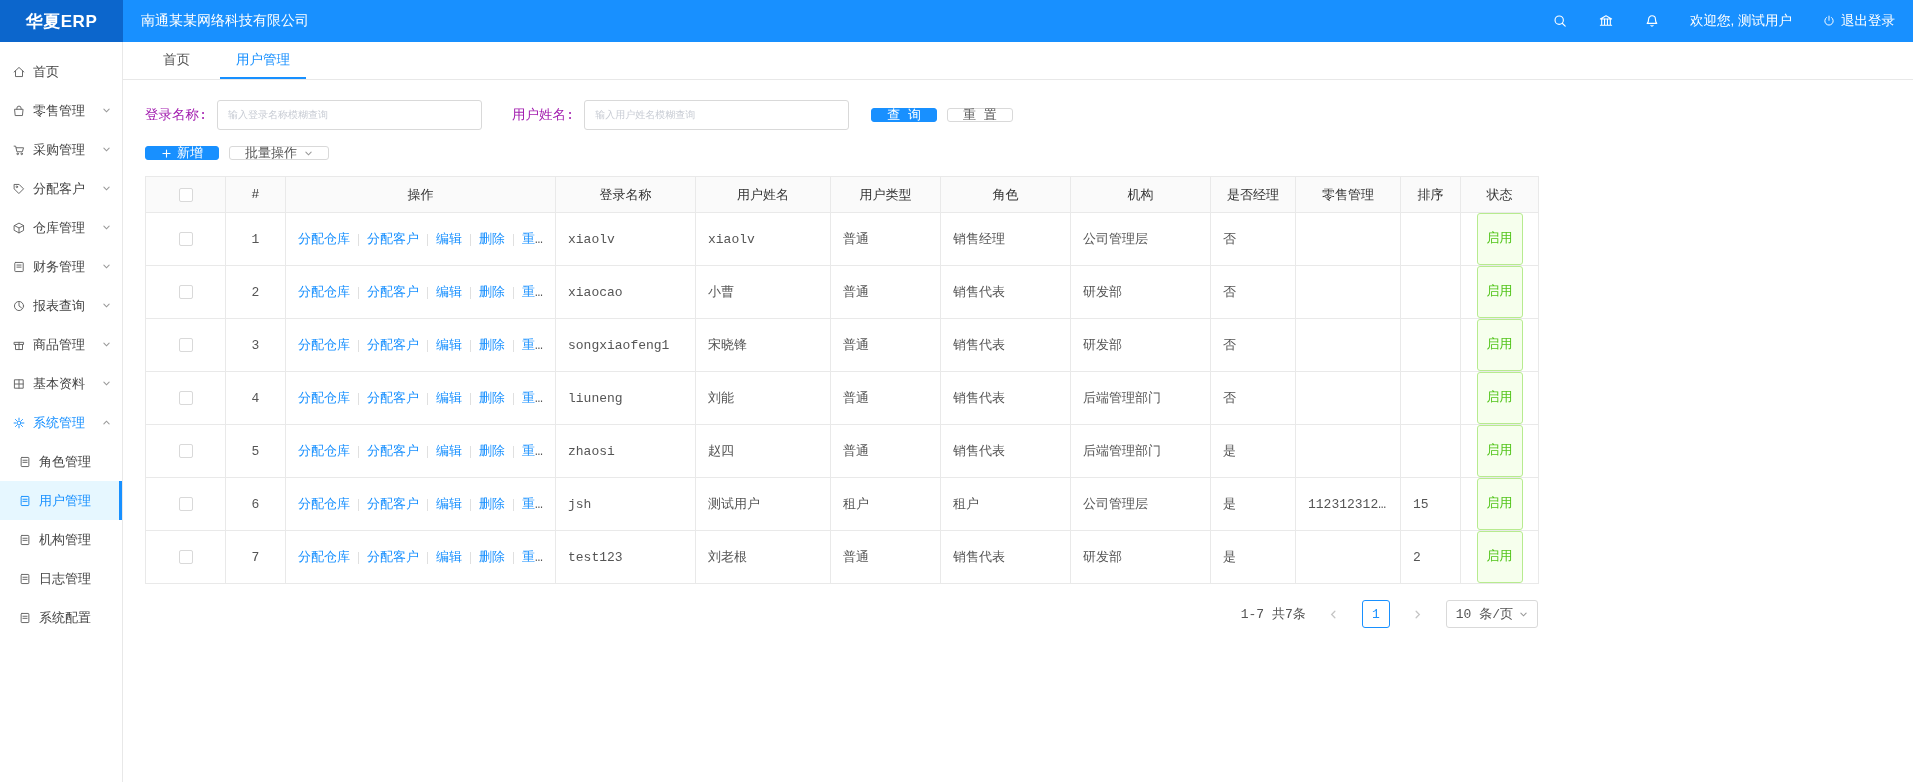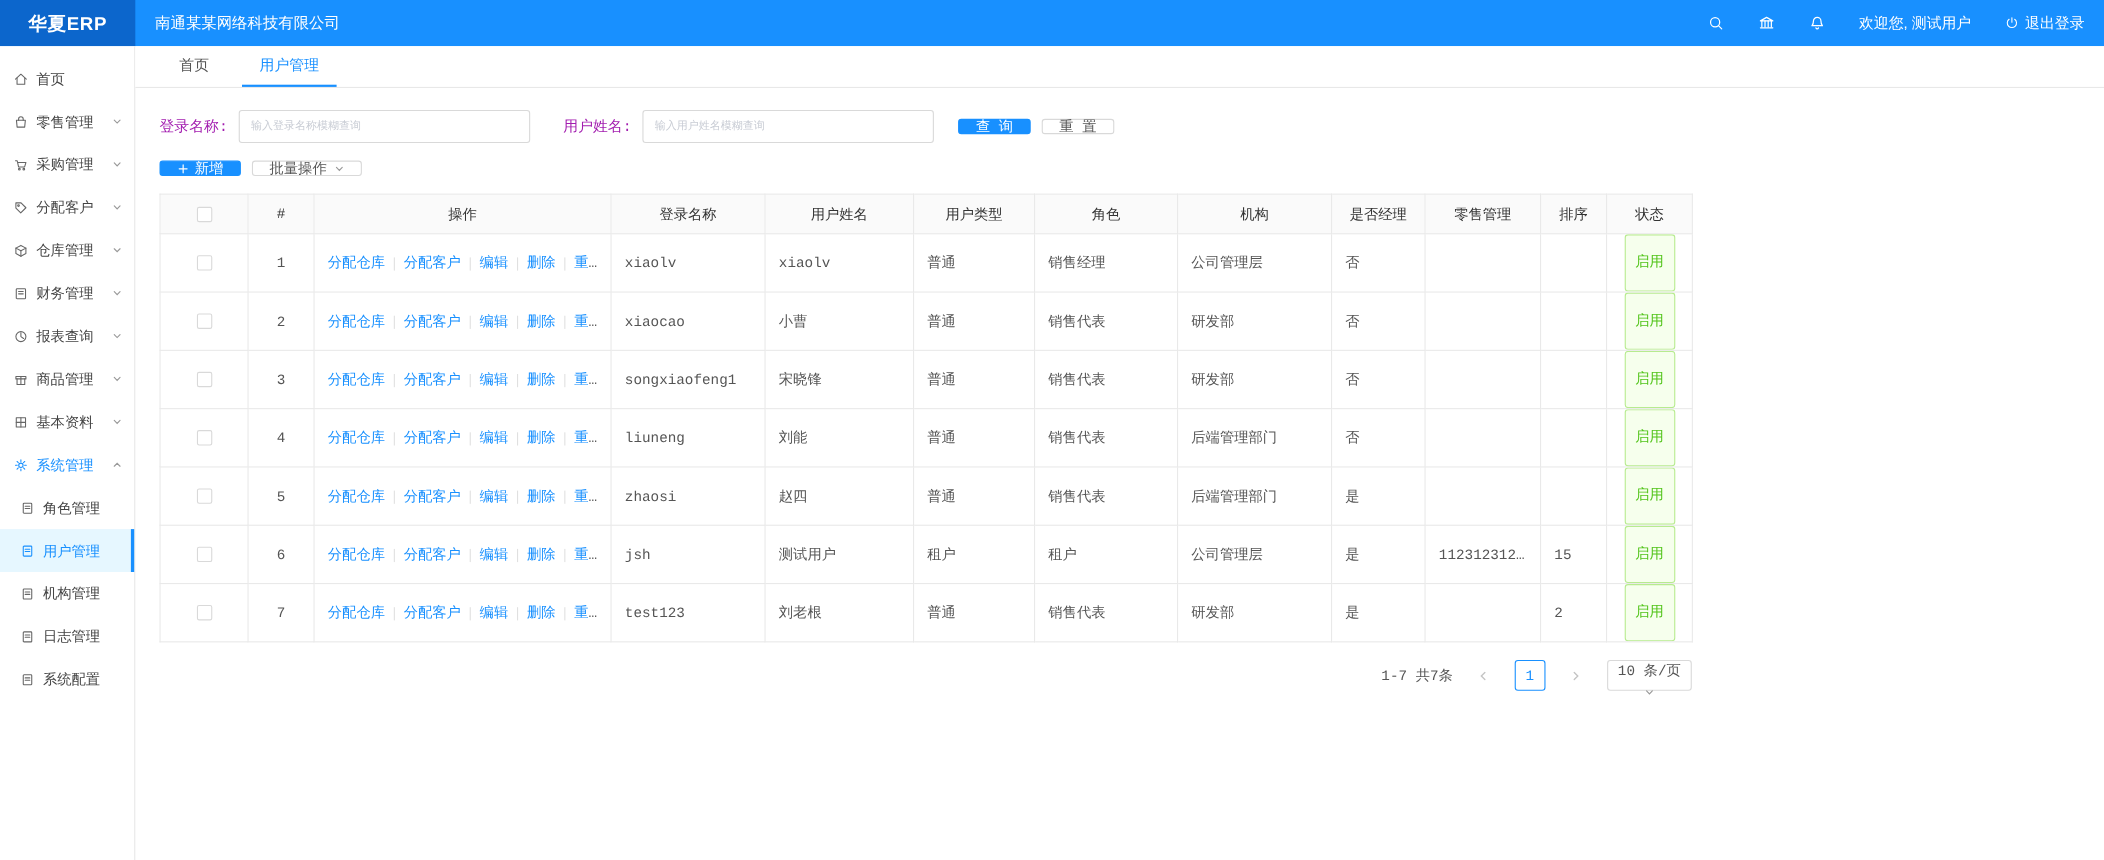--- a/index.html
+++ b/index.html
@@ -76,21 +76,21 @@
     background:var(--status-green-bg,#f6ffed); border-radius:3px; }
 
   
   .pagination { width:1393px; display:flex; justify-content:flex-end; align-items:center; gap:16px;
     margin-top:16px; font-size:13px; color:#555; }
   .pg-btn { display:inline-flex; align-items:center; justify-content:center; width:24px; height:26px;
     color:#c5c5c5; cursor:pointer; }
   .pg-num { display:inline-flex; align-items:center; justify-content:center; min-width:28px; height:28px;
     border:1px solid var(--primary,#1890ff); border-radius:3px; color:var(--primary,#1890ff); cursor:pointer; }
   .pg-size { display:inline-flex; align-items:center; gap:6px; height:28px; border:1px solid #d9d9d9;
-    border-radius:3px; padding:0 9px; color:#555; cursor:pointer;flex-direction:column; }
+    border-radius:3px; padding:0 9px; color:#555; cursor:pointer; }
   .pg-caret { display:inline-flex; color:#999; }
 </style>
 </head>
 <body>
 
 <div class="header">
   <div class="logo">华夏ERP</div>
   <div class="company">南通某某网络科技有限公司</div>
   <div class="header-right">
     <span class="h-icon">

